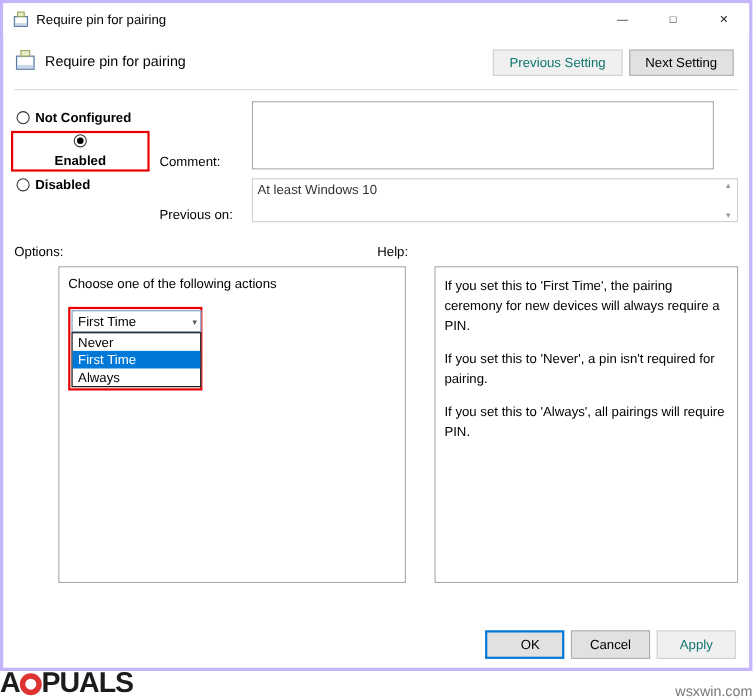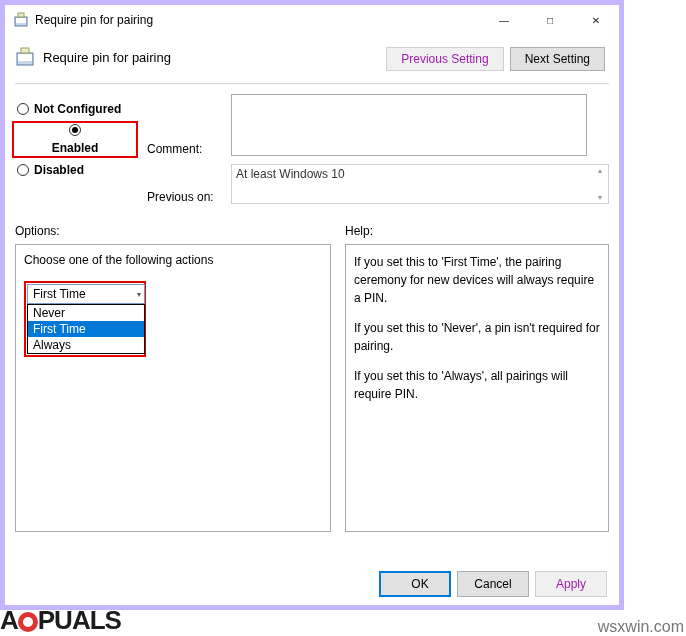--- a/index.html
+++ b/index.html
@@ -6,22 +6,22 @@
     body {
       font-family: "Segoe UI", Tahoma, sans-serif;
       font-size: 12px;
       background: #fff;
       width: 686px;
       height: 636px;
       position: relative;
       color: #000;
     }
     .window {
-      border: 5px solid #c4b5fd;
-      width: 624px;
+      border: 3px solid #c4b5fd;
+      width: 684px;
       height: 610px;
       position: relative;
       background: #fff;
     }
     .titlebar {
       height: 30px;
       display: flex;
       align-items: center;
       background: #fff;
       border-bottom: none;
@@ -57,21 +57,21 @@
     .header-title { font-size: 13px; }
     .nav-buttons { display: flex; gap: 6px; margin-top: 4px; margin-right: 4px;}
     .btn {
       border: 1px solid #adadad;
       background: #e1e1e1;
       padding: 4px 14px;
       font-family: inherit;
       font-size: 12px;
     }
     .btn.disabled {
-      color: #a21caf;
+      color: #0f766e;
       background: #f0f0f0;
       border-color: #d0d0d0;
     }
     .btn.primary-outline {
       border: 2px solid #0078d7;
       background: #e1e1e1;
       padding-left: 24px;
     }
     hr { border: none; border-top: 1px solid #d8d8d8; margin: 4px 0 10px 0; }
 
@@ -129,21 +129,21 @@
     .scroll-arrows {
       position: absolute; right: 1px; top:1px; bottom:1px;
       width: 14px; display:flex; flex-direction:column; justify-content:space-between;
       color:#999; font-size:8px; align-items:center;
     }
 
     .panels-header { display: flex; gap: 20px; margin-top: 12px; margin-bottom: 6px; }
     .panels-header > div { font-size: 12px; }
     .panels-header .left { width: 310px; }
 
-    .panels { display: flex; gap: 14px; }
+    .panels { display: flex; gap: 26px; margin-left: 40px; }
     .panel {
       border: 1px solid #a9a9a9;
       height: 288px;
       padding: 8px;
       font-size: 12px;
       background: #fff;
       overflow: hidden;
     }
     .options-panel { width: 316px; position: relative; }
     .help-panel { flex: 1; line-height: 1.5; }
@@ -211,21 +211,21 @@
       width: 20px; height:20px;
       border: 5px solid #d33;
       border-radius: 50%;
       position: relative;
       top:1px;
     }
     .credit {
       position: absolute;
       right: 2px;
       bottom: 0;
-      font-size: 16px;
+      font-size: 13px;
       color: #777;
       font-family: Arial, sans-serif;
     }
   </style>
 </head>
 <body>
 
 <div class="window">
   <div class="titlebar">
     <span class="titlebar-icon">

